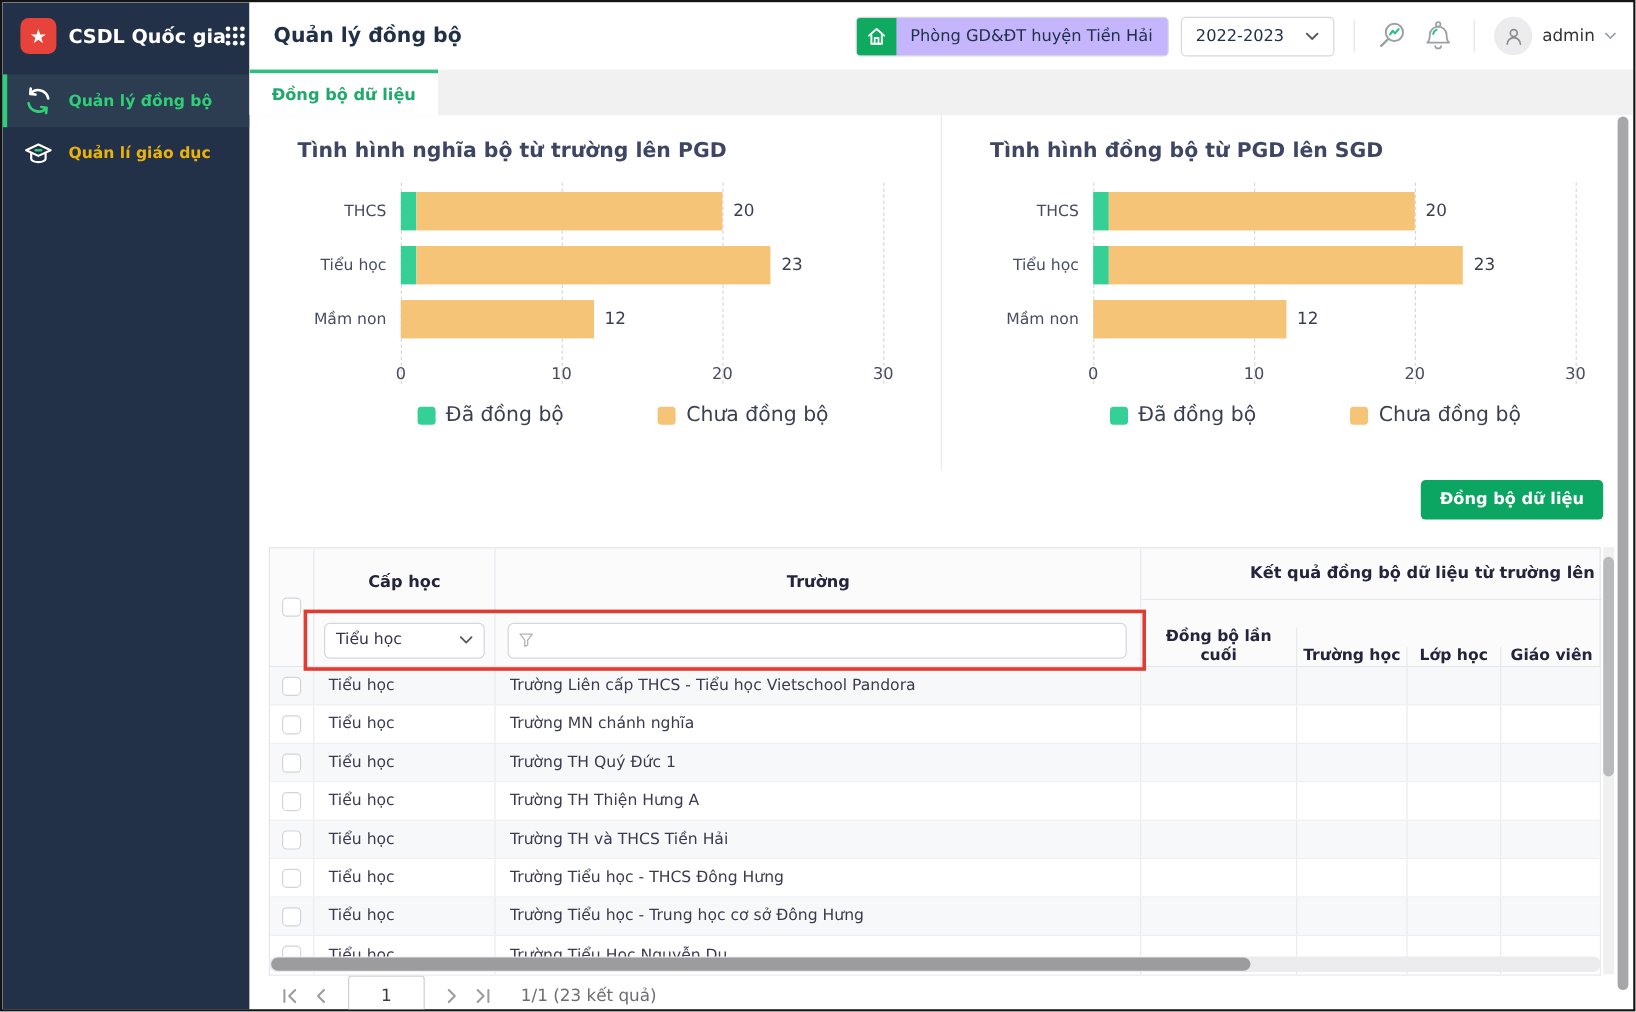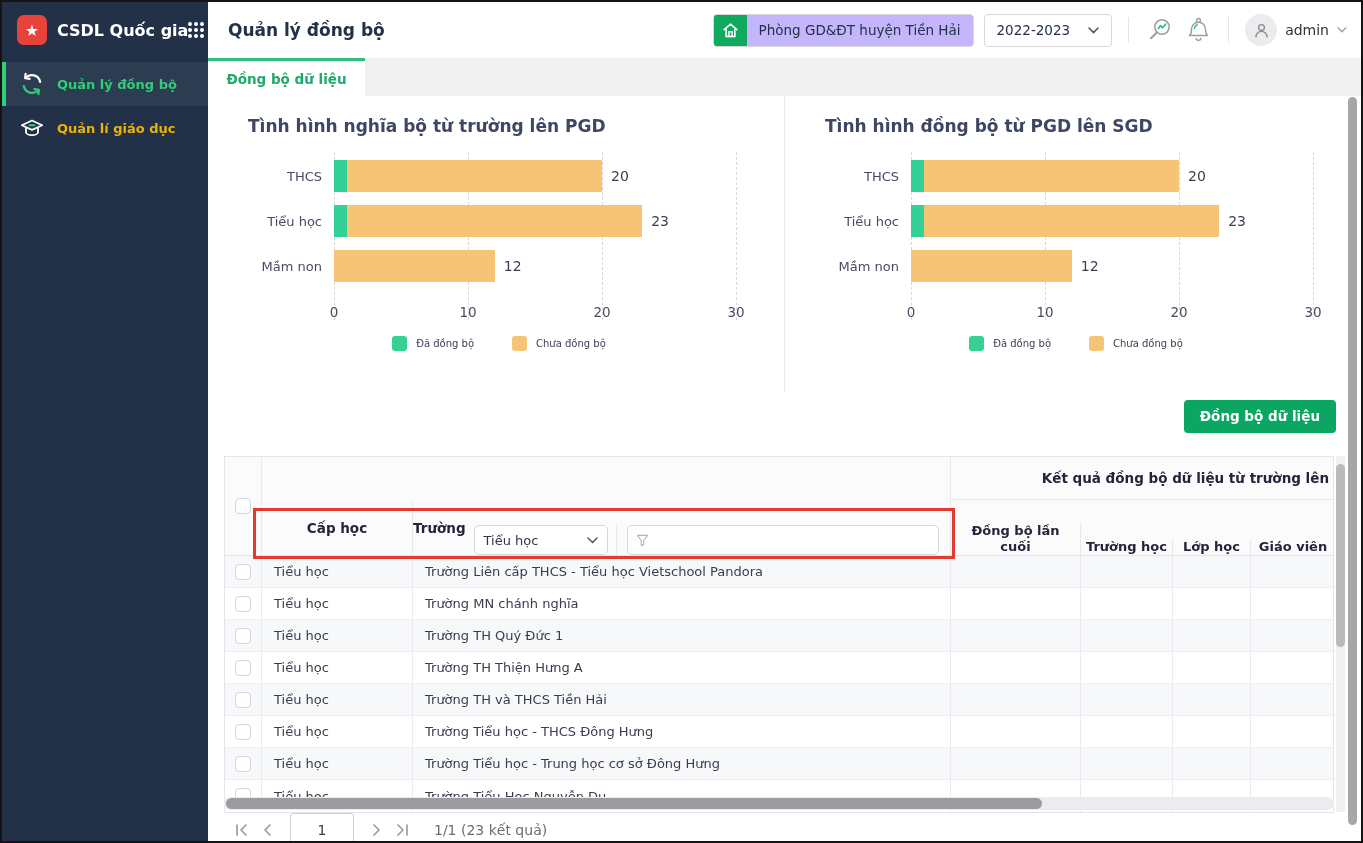--- a/index.html
+++ b/index.html
@@ -53,34 +53,34 @@
   .vline { position:absolute; top:0; bottom:0; border-left:1px dashed #d9d9dc; }
   .rows { position:relative; }
   .bar-row { height:32px; margin-bottom:13px; display:flex; align-items:center; position:relative; }
   .bar-row:last-child { margin-bottom:0; }
   .bar-cat { position:absolute; right:calc(100% + 12px); white-space:nowrap; font-size:13px; color:#474C63; }
   .seg { height:32px; }
   .bar-val { margin-left:9px; font-size:14px; color:#3A3F52; }
   .xticks { position:relative; height:20px; margin-top:22px; font-size:13.5px; color:#474C63; }
   .xticks span { position:absolute; transform:translateX(-50%); }
   .legend { display:flex; justify-content:center; gap:38px; margin-top:12px; }
-  .legend-item { display:flex; align-items:center; gap:9px; font-size:10px; color:#3A3F52; }
+  .legend-item { display:flex; align-items:center; gap:9px; font-size:17px; color:#3A3F52;margin-left:40px; }
   .legend-swatch { width:15px; height:15px; border-radius:3px; }
 
   
   .btn-row { height:48px; display:flex; align-items:center; justify-content:flex-end; padding-right:25px; }
   .btn-sync { background:#0BA661; color:#fff; font-size:13.5px; font-weight:600; height:33px;
               padding:0 16px; border:none; border-radius:4px; cursor:pointer; font-family:inherit; }
 
   
   .table-zone { position:relative; margin:16px 0 0 16px; width:1110px; font-size:13px; color:#3B3B4F; }
   .thead { display:flex; border:1px solid #e4e4ec; background:#fbfbfc; height:100px; }
   .col-check { width:37px; border-right:1px solid #e8e8ef; display:flex; align-items:center; justify-content:center; flex-shrink:0; }
   .checkbox { width:16px; height:16px; border:1px solid #d4d4dc; border-radius:4px; background:#fff; cursor:pointer; display:inline-block; }
-  .col-left { width:689px; display:flex; flex-direction:row; flex-shrink:0;align-items:flex-end; }
+  .col-left { width:689px; display:flex; flex-direction:column; flex-shrink:0; }
   .left-top { height:55px; display:flex; }
   .h-cap { width:151px; border-right:1px solid #e8e8ef; display:flex; align-items:center; justify-content:center; font-weight:700; color:#24243C; font-size:13.5px; }
   .h-truong { flex:1; display:flex; align-items:center; justify-content:center; font-weight:700; color:#24243C; font-size:13.5px; }
   .left-bottom { flex:1; display:flex; align-items:center; }
   .f-cap { width:151px; height:100%; border-right:1px solid #e8e8ef; display:flex; align-items:center; padding:0 8px; }
   .select { flex:1; height:30px; border:1px solid #d6d6de; border-radius:5px; background:#fff;
             display:flex; align-items:center; justify-content:space-between; padding:0 9px; font-size:13px; color:#33334a; cursor:pointer; }
   .f-truong { flex:1; height:100%; display:flex; align-items:center; padding:0 12px 0 10px; }
   .filterbox { flex:1; height:30px; border:1px solid #d6d6de; border-radius:5px; background:#fff;
                display:flex; align-items:center; padding-left:8px; cursor:text; }

